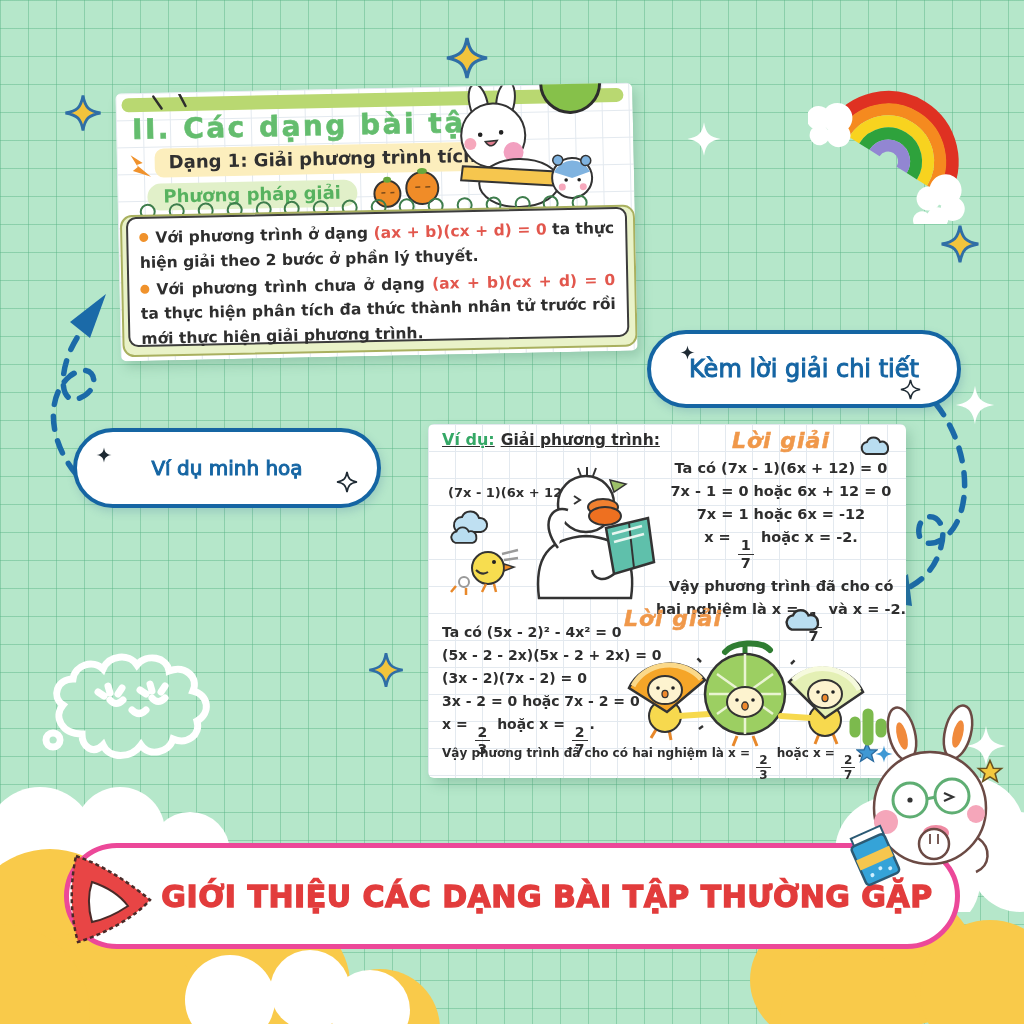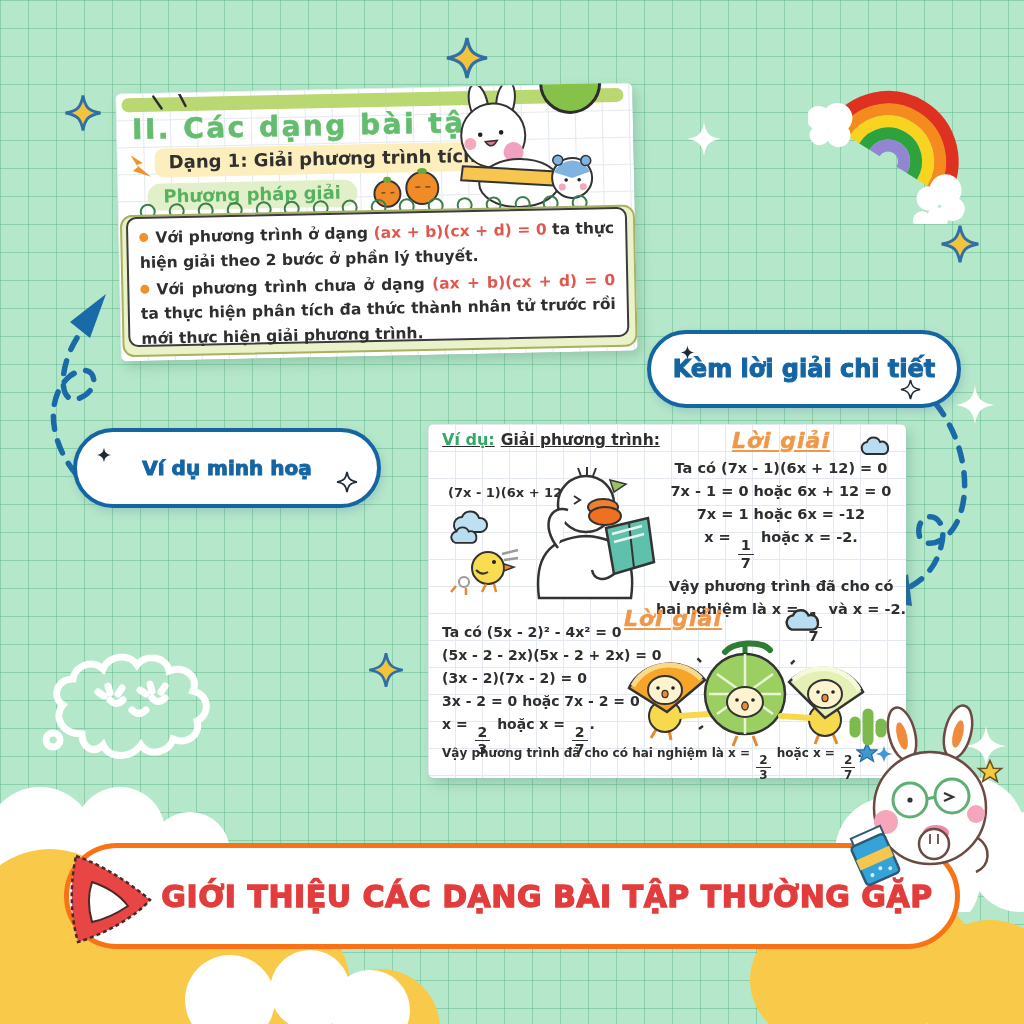--- a/index.html
+++ b/index.html
@@ -38,44 +38,44 @@
     border:2.5px solid #3c3c3c;border-radius:10px;padding:7px 11px;
     font-size:15.5px;font-weight:bold;line-height:1.6;color:#2e2e2e;text-align:justify;
   }
   #card1 .textbox p{margin:0 0 2px;}
   .bullet{display:inline-block;width:9px;height:9px;border-radius:50%;background:#f0922c;margin-right:7px;vertical-align:1px;}
   .redmath{color:#e2574d;}
   
   .badge{
     position:absolute;background:#fff;border:4px solid #1565a3;border-radius:44px;
     display:flex;align-items:center;justify-content:center;
-    color:#1565a3;font-weight:bold;box-shadow:2px 4px 8px rgba(60,110,150,.22);
+    color:#1565a3;font-weight:normal;box-shadow:2px 4px 8px rgba(60,110,150,.22);
   }
   #badge-example{left:73px;top:413px;width:300px;height:72px;font-size:20px;margin-top:15px;-webkit-text-stroke:1px #1565a3;}
   #badge-solution{left:647px;top:330px;width:306px;height:70px;font-size:24px;-webkit-text-stroke:1px #1565a3;}
   
   #card2{left:428px;top:424px;width:478px;height:354px;font-weight:bold;color:#2e2e2e;}
   #card2 .exlabel{color:#35a866;font-size:16px;margin-right:6px;}
   #card2 .row1{position:absolute;left:14px;top:6px;font-size:15.5px;text-decoration:underline;}
   #card2 .eq1{position:absolute;left:20px;top:33px;font-size:13px;margin-top:28px;}
-  .sol-title{font-size:22px;color:#f0984a;font-style:italic;letter-spacing:1px;text-decoration:underline;-webkit-text-stroke:.5px #f0984a;}
+  .sol-title{font-size:22px;color:#f0984a;font-style:italic;letter-spacing:1px;-webkit-text-stroke:.5px #f0984a;}
   #card2 .rightcol{position:absolute;left:226px;top:4px;width:254px;text-align:center;font-size:14.5px;}
   #card2 .rightcol .step{margin-top:7px;}
   #card2 .row2{position:absolute;left:14px;top:162px;font-size:15px;}
   #card2 .soltitle2{position:absolute;left:160px;top:182px;width:170px;text-align:center;}
   #card2 .steps2{position:absolute;left:14px;top:200px;font-size:14px;}
   #card2 .steps2 .step{margin-bottom:7px;}
   #card2 .concl{position:absolute;left:14px;top:322px;width:450px;font-size:12px;}
   .frac{display:inline-flex;flex-direction:column;align-items:center;vertical-align:-0.55em;line-height:1.05;margin:0 2px;}
   .frac .num{border-bottom:1.8px solid #333;padding:0 3px 1px;}
   .frac .den{padding-top:1px;}
   
   #banner{
     position:absolute;left:64px;top:843px;width:896px;height:106px;background:#fff;
-    border:5px solid #f97316;border-radius:54px;display:flex;align-items:center;justify-content:center;
+    border:5px solid #ec4899;border-radius:54px;display:flex;align-items:center;justify-content:center;
     padding-left:70px;box-sizing:border-box;
   }
   #banner .txt{font-size:30px;font-weight:bold;color:#e23c3c;-webkit-text-stroke:1.3px #e23c3c;letter-spacing:.5px;white-space:nowrap;}
   svg{display:block;}
 </style>
 </head>
 <body>
 
 <svg width="0" height="0" aria-hidden="true">
   <defs>

